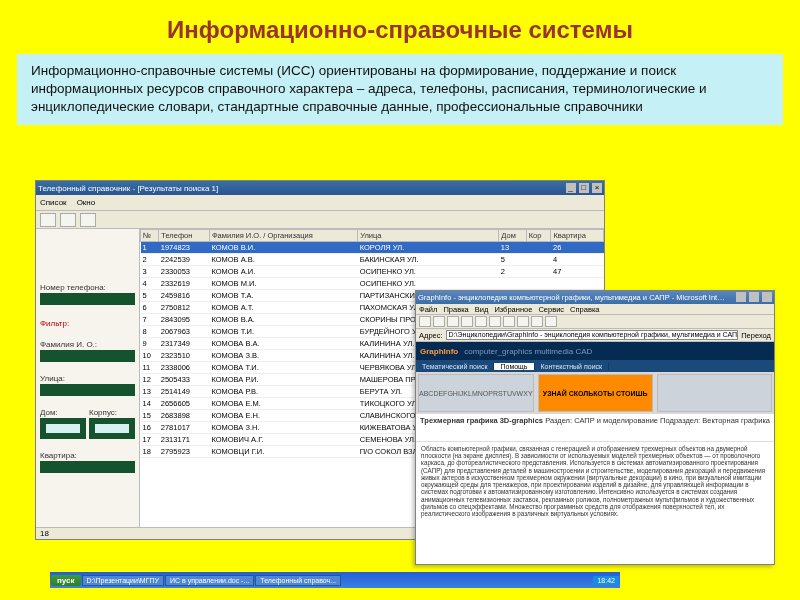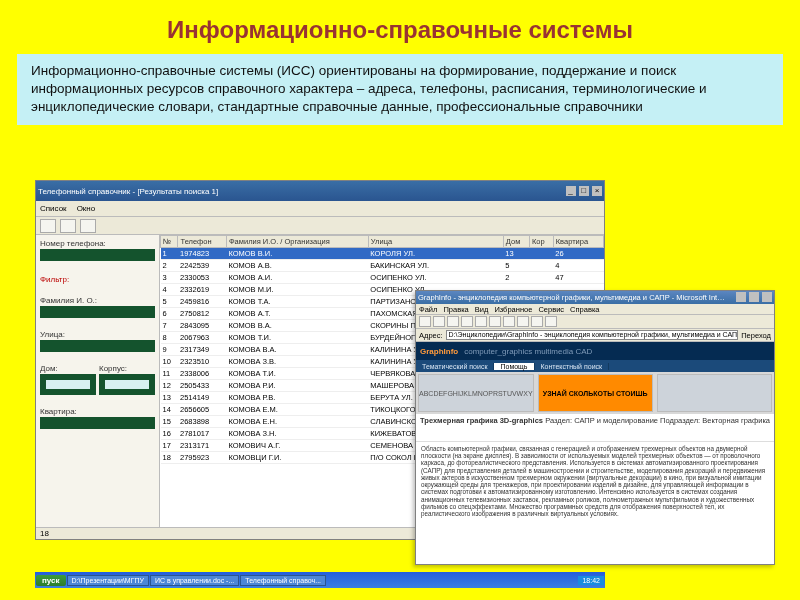--- a/index.html
+++ b/index.html
@@ -30,32 +30,32 @@
   
   .app1 {
     position: absolute; top: 0; left: 0;
     width: 570px; height: 360px;
     background: #ece9d8;
     border: 1px solid #808080;
     display: flex; flex-direction: column;
     font-size: 8px;
   }
   .titlebar1 {
-    height: 20px;
+    height: 14px;
     background: linear-gradient(#3a6ea5, #2a5590);
     color: #fff; display: flex; align-items: center;
     justify-content: space-between; padding: 0 2px;
     font-size: 8px;
   }
   .titlebar1 .btns span { display:inline-block; width:10px; height:10px; background:#c0c0c0; margin-left:1px; text-align:center; line-height:10px; color:#000; }
   .menubar1 { height: 16px; background:#ece9d8; padding:0 4px; font-size:8px; display:flex; gap:10px; align-items:center; border-bottom:1px solid #bbb; }
   .toolbar1 { height: 18px; background:#ece9d8; display:flex; gap:4px; padding:2px 4px; border-bottom:1px solid #bbb; }
   .toolbar1 .tbtn { width:16px; height:14px; background:#f5f5f0; border:1px solid #aaa; }
   .app1-body { flex:1; display:flex; }
-  .sidebar1 { width: 124px; background:#f6f4ec; border-right:1px solid #bbb; padding:4px; font-size:8px; display:flex; flex-direction:column; gap:12px; }
+  .sidebar1 { width: 104px; background:#f6f4ec; border-right:1px solid #bbb; padding:4px; font-size:8px; display:flex; flex-direction:column; gap:12px;justify-content:center; }
   .sidebar1 label { color:#333; }
   .sidebar1 .field { display:flex; flex-direction:column; gap:1px; }
   .sidebar1 input { width:100%; height:11px; font-size:8px; background:#d7f0f1; border:6px solid #14532d; padding:0 2px; }
   .sidebar1 .row2 { display:flex; gap:3px; }
   .sidebar1 .row2 input { flex:1; }
   .filter-label { color:#b00; font-size:8px; margin-top:2px; }
   .table1-wrap { flex:1; background:#fff; overflow:hidden; }
   table.t1 { width:100%; border-collapse:collapse; font-size:7.5px; }
   table.t1 th { background:#ece9d8; border:1px solid #bbb; padding:1px 2px; text-align:left; font-weight:normal; color:#333; position:sticky; top:0; }
   table.t1 td { border-bottom:1px solid #eee; padding:1px 2px; white-space:nowrap; }
@@ -86,21 +86,21 @@
   .hero2 .panel { flex:1; border:1px solid #bbb; margin:2px; background:#cdd3da; display:flex; align-items:center; justify-content:center; font-size:7px; color:#555; }
   .hero2 .panel.promo { background:#ff8a00; color:#000; font-size:7px; font-weight:bold; text-align:center; line-height:1; }
   .crumb2 { height:28px; background:#fff; font-size:7.5px; padding:2px 4px; color:#333; border-bottom:1px solid #ddd; }
   .crumb2 b { font-weight:bold; }
   .body2 { flex:1; background:#fff; padding:3px 5px; font-size:6.3px; color:#333; line-height:1.15; overflow:hidden; }
   
   .taskbar { position:absolute; height:16px; background:linear-gradient(#245edc,#3a80e0); font-size:7.5px; color:#fff; display:flex; align-items:center; gap:1px; padding:0 1px; }
   .taskbar .start { background:linear-gradient(#3c9c3c,#2e7d2e); padding:1px 6px; border-radius:2px; font-weight:bold; font-size:8px; }
   .taskbar .task { background:#4d87d6; padding:1px 4px; border:1px solid #2a5590; font-size:7px; white-space:nowrap; overflow:hidden; max-width:90px; }
   .taskbar .tray { margin-left:auto; background:#1a8de0; padding:1px 4px; font-size:7px; }
-  .task1bar { bottom:0; left:0; width:570px; }
+  .task1bar { bottom:0; left:15px; width:570px; }
 </style>
 </head>
 <body>
 
 <h1 class="main-title">Информационно-справочные системы</h1>
 
 <div class="lede">
   <span>Информационно-справочные системы (ИСС) ориентированы на формирование, поддержание и поиск информационных ресурсов справочного характера – адреса, телефоны, расписания, терминологические и энциклопедические словари, стандартные справочные данные, профессиональные справочники</span>
 </div>
 

